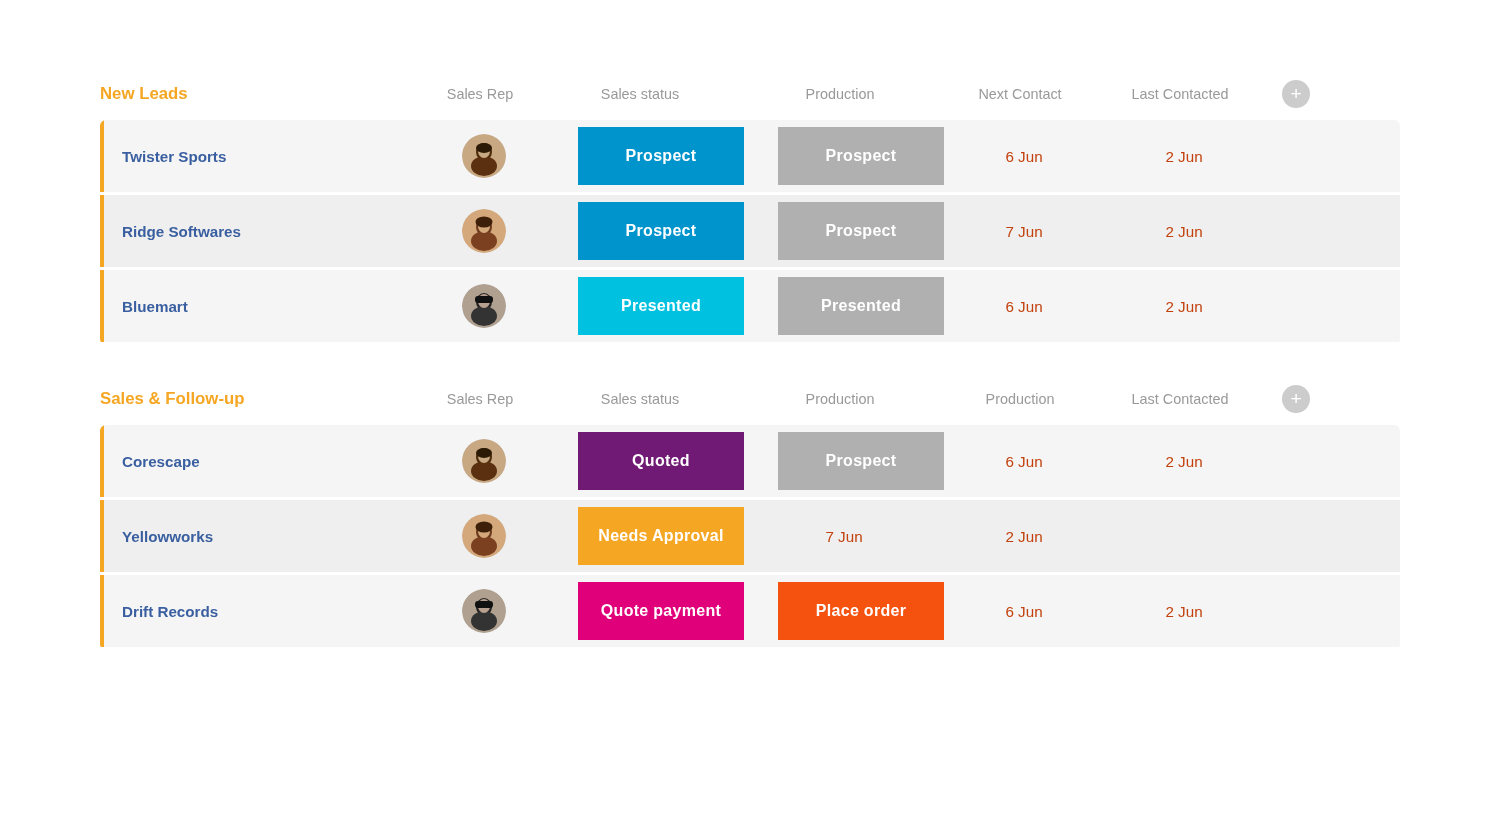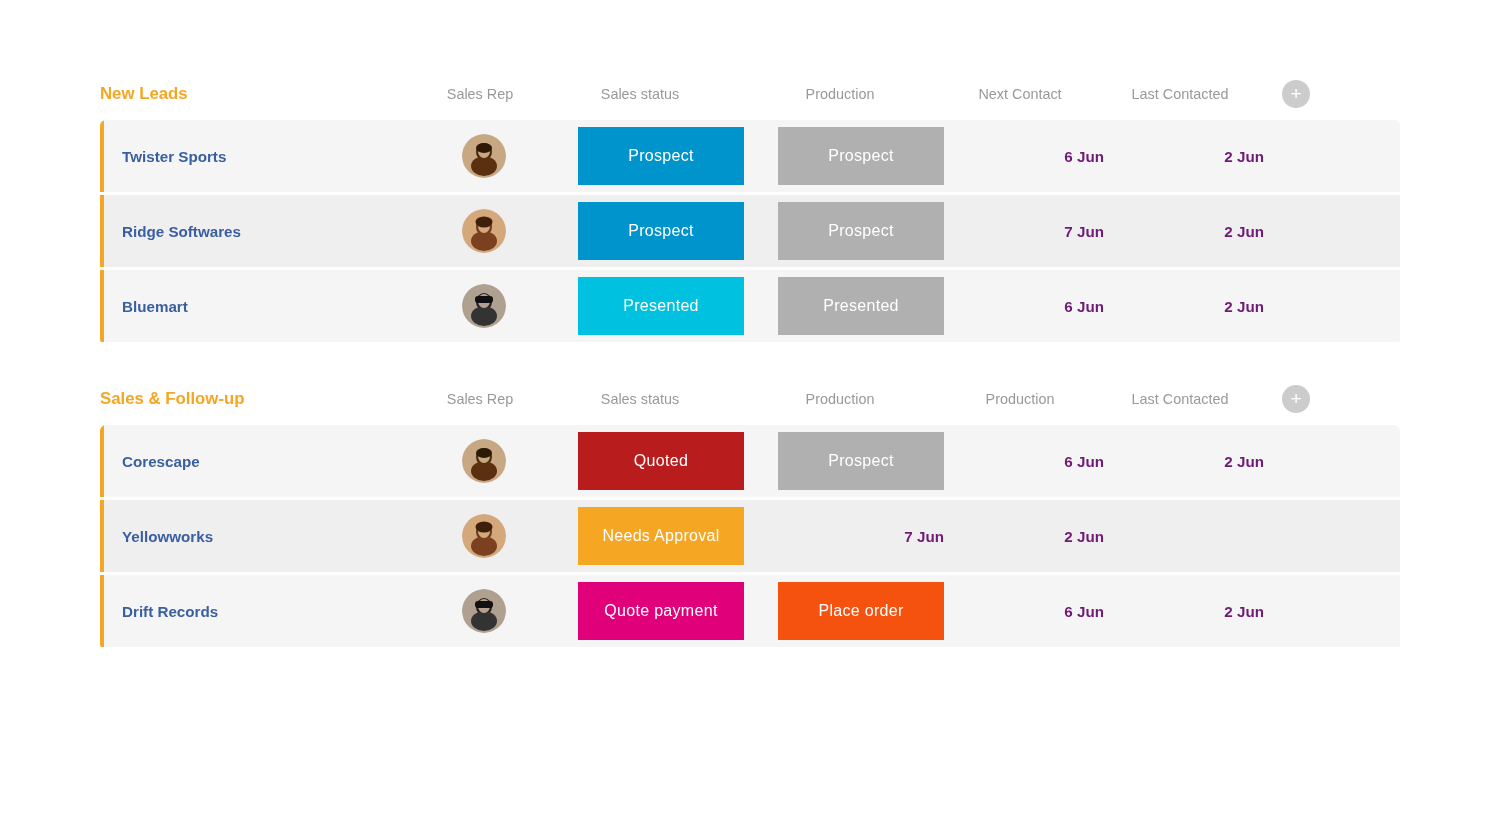--- a/index.html
+++ b/index.html
@@ -104,39 +104,38 @@
       justify-content: center;
       height: 100%;
     }
     .status-badge {
       display: flex;
       align-items: center;
       justify-content: center;
       width: 100%;
       min-height: 58px;
       font-size: 1rem;
-      font-weight: 400;
+      font-weight: 700;
       color: #fff;
       letter-spacing: 0.3px;
       margin-left: 34px;
     }
     .badge-blue { background: #0094cc; }
     .badge-cyan { background: #00c2e0; }
     .badge-gray { background: #b0b0b0; }
-    .badge-magenta { background: #b91c1c; }
+    .badge-magenta { background: #701a75; }
     .badge-green { background: #5cb85c; }
     .badge-orange { background: #f5a623; }
     .badge-orange-red { background: #f5510f; }
     .badge-pink { background: #e0007a; }
 
     .date-cell {
-      text-align: right;
-      color: #701a75;
+      text-align: center;
+      color: #c2410c;
       font-size: 0.95rem;
-      font-weight: bold;
     }
   </style>
 </head>
 <body>
 
 <h1></h1>
 
 <div id="sections-container" style="width:100%;max-width:1300px;">
     <div class="section">
       <div class="section-header">

